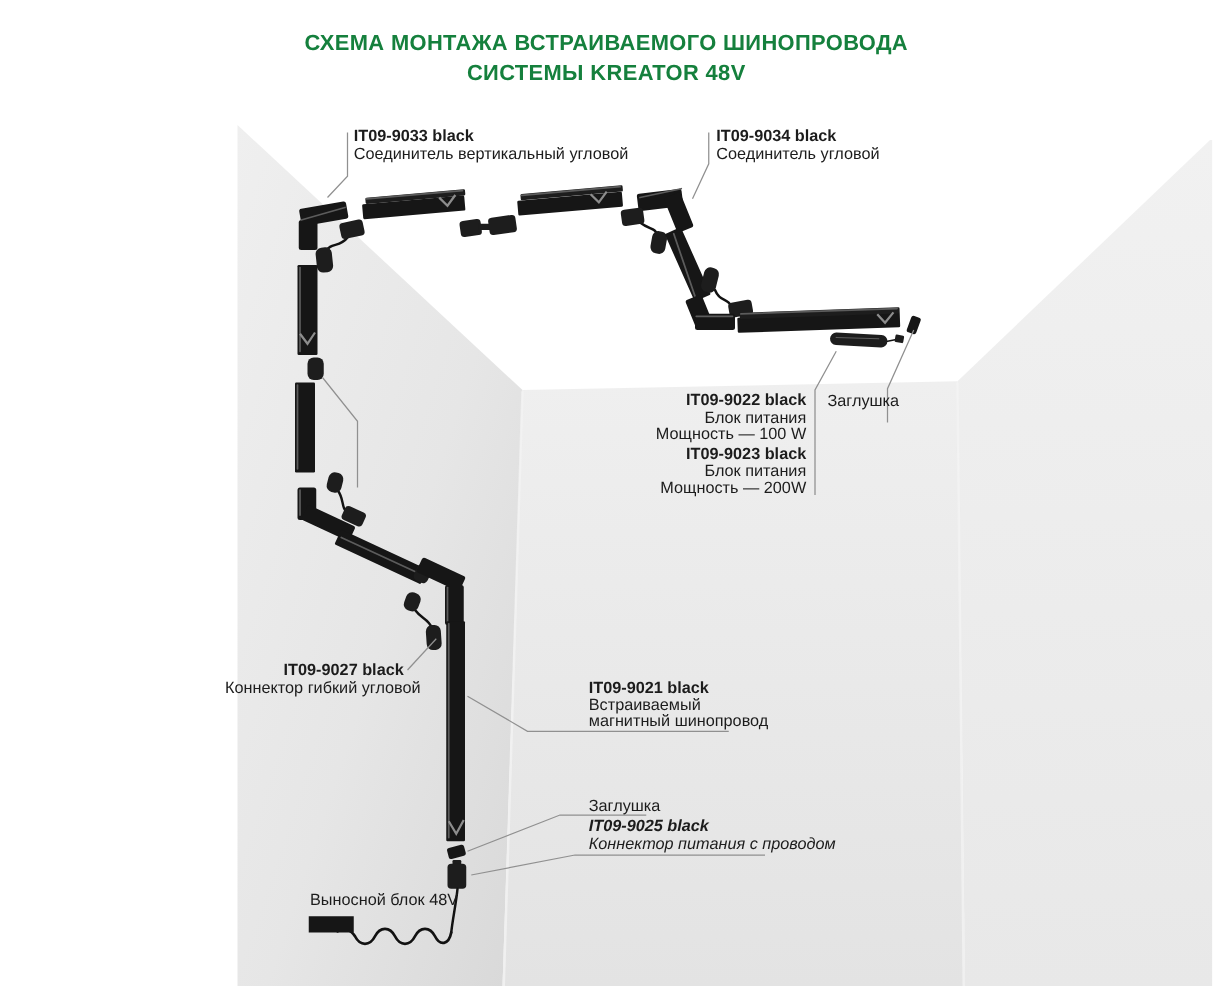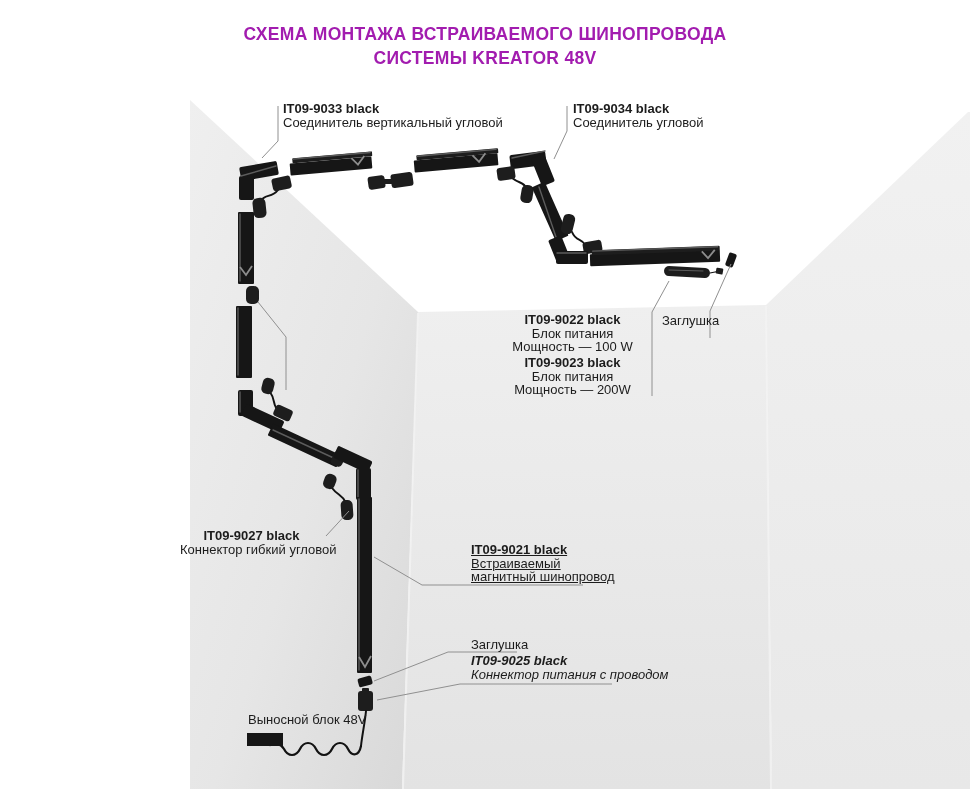--- a/index.html
+++ b/index.html
@@ -3,25 +3,25 @@
 <meta charset="utf-8">
 <style>
   html,body{margin:0;padding:0;background:#fff;}
   .canvas{
     position:relative;width:970px;height:789px;background:#ffffff;overflow:hidden;
     font-family:"Liberation Sans",sans-serif;color:#1c1c1c;
   }
   .diagram-svg{position:absolute;left:0;top:0;width:970px;height:789px;}
   .title{
     position:absolute;left:0;top:22px;width:970px;text-align:center;
-    font-size:17.5px;line-height:24px;font-weight:700;color:#a21caf;letter-spacing:.3px;
+    font-size:17.5px;line-height:24px;font-weight:700;color:#15803d;letter-spacing:.3px;
   }
   .lbl{position:absolute;font-size:13px;line-height:13.5px;color:#1c1c1c;white-space:nowrap;}
   .lbl .code{font-weight:700;}
-  .r{text-align:center;}
+  .r{text-align:right;}
   
   .wall-l{fill:url(#gwl);} .wall-b{fill:url(#gwb);} .wall-r{fill:url(#gwr);}
   .tb{fill:#161616;}        
   .tb2{fill:#1d1d1d;}
   .hl{stroke:#5c5c5c;stroke-width:1.4;fill:none;stroke-linecap:round;}
   .chev{stroke:#8d8d8d;stroke-width:1.8;fill:none;stroke-linejoin:miter;}
   .wire{stroke:#121212;stroke-width:2;fill:none;stroke-linecap:round;}
   .ptr{stroke:#909090;stroke-width:1;fill:none;}
   .edge{stroke:#f3f3f3;stroke-width:2;fill:none;opacity:.8;}
 </style>
@@ -222,21 +222,21 @@
     <div>Мощность — 200W</div>
   </div>
 
   <div class="lbl" style="left:662px;top:314px;">Заглушка</div>
 
   <div class="lbl r" style="left:180px;top:529px;width:143px;">
     <div class="code">IT09-9027 black</div>
     <div>Коннектор гибкий угловой</div>
   </div>
 
-  <div class="lbl" style="left:471px;top:543px;text-decoration:underline;">
+  <div class="lbl" style="left:471px;top:543px;">
     <div class="code">IT09-9021 black</div>
     <div>Встраиваемый</div>
     <div>магнитный шинопровод</div>
   </div>
 
   <div class="lbl" style="left:471px;top:638px;">Заглушка</div>
 
   <div class="lbl" style="left:471px;top:654px;font-style:italic;">
     <div class="code">IT09-9025 black</div>
     <div>Коннектор питания с проводом</div>

